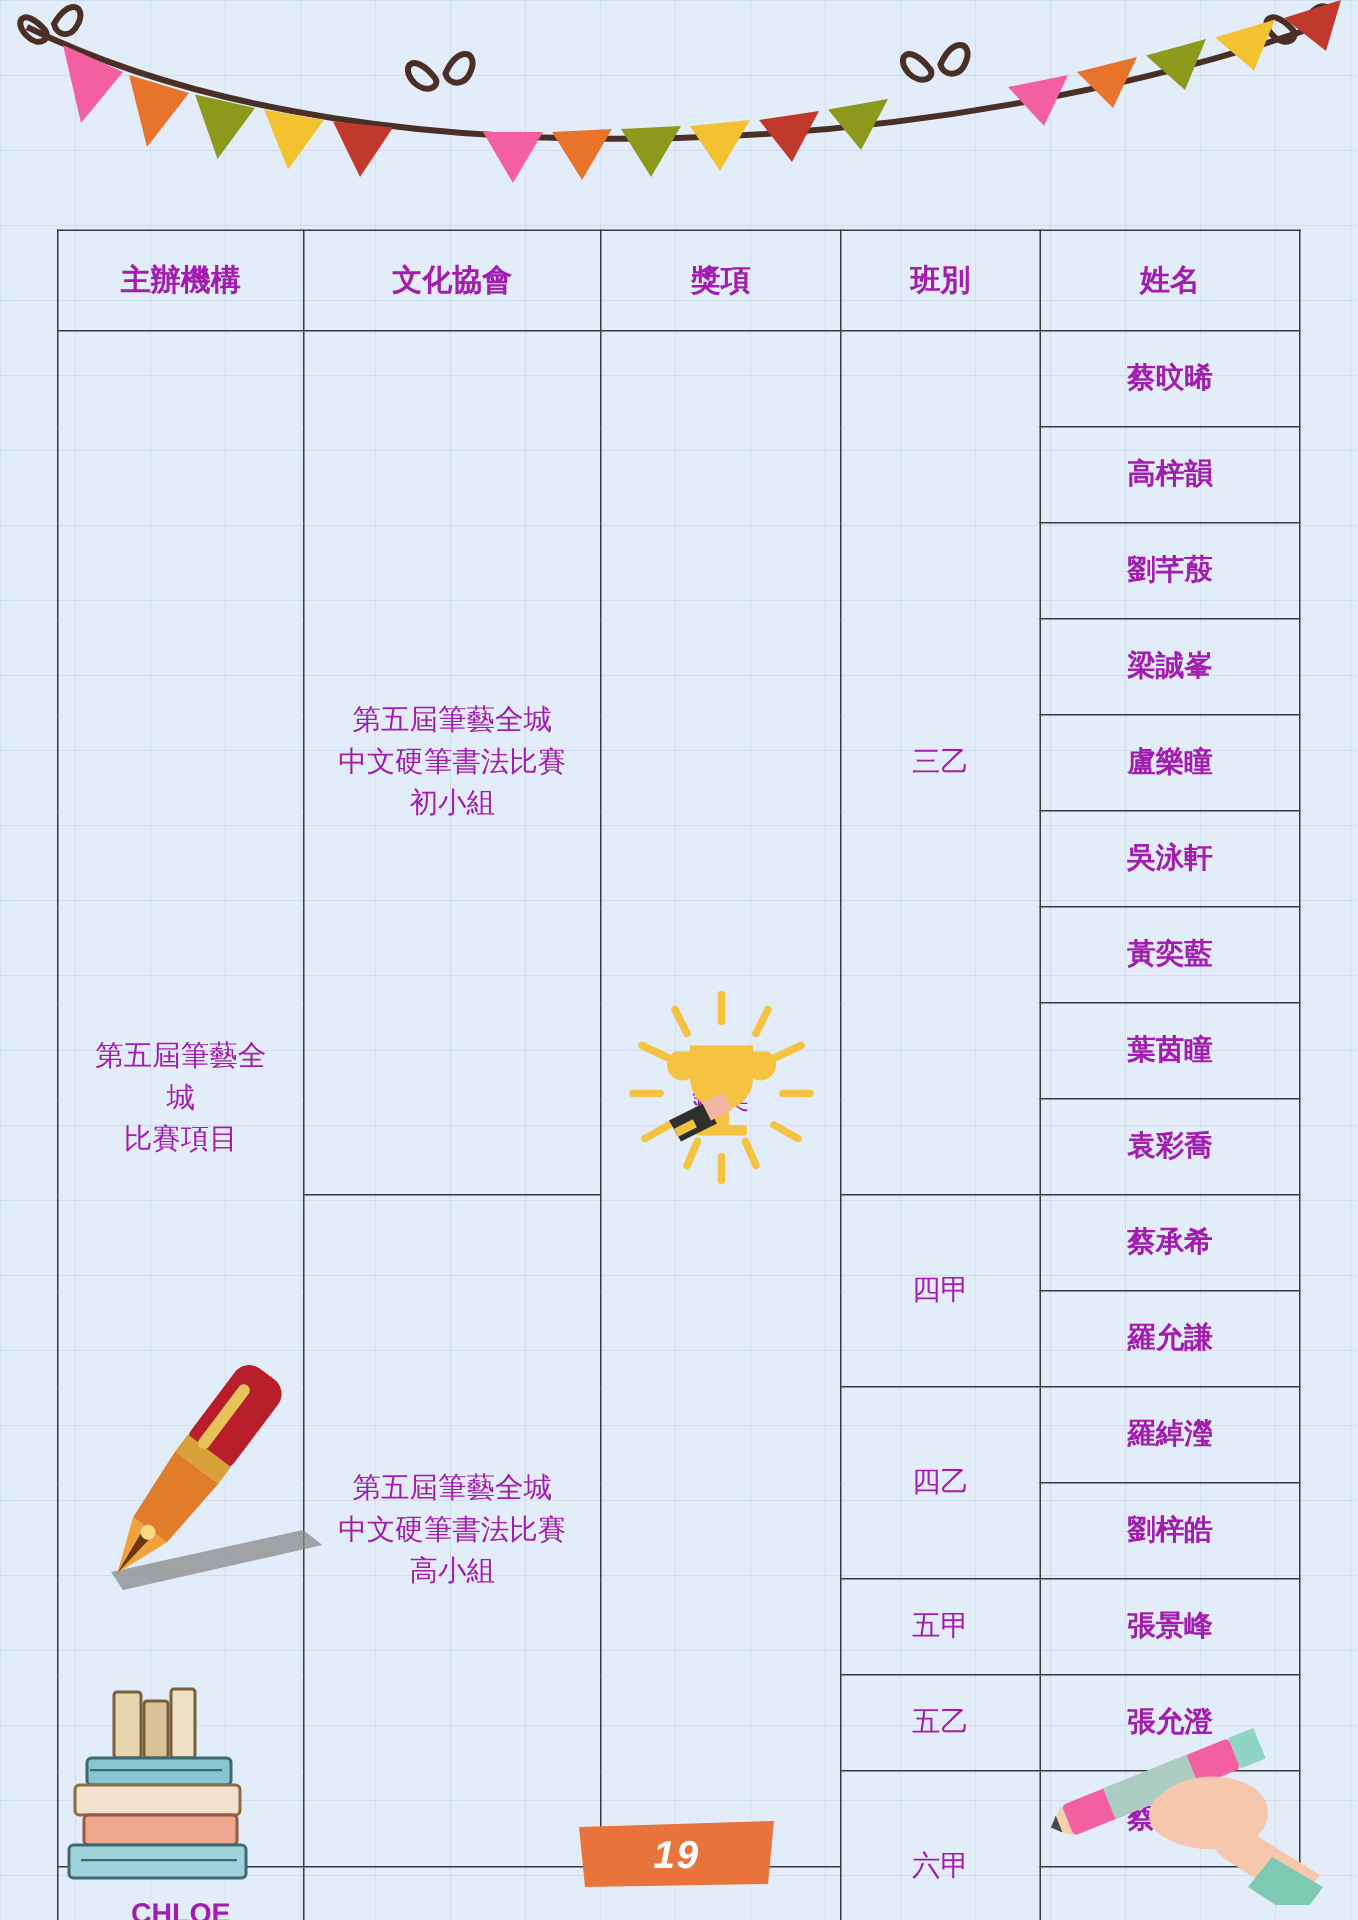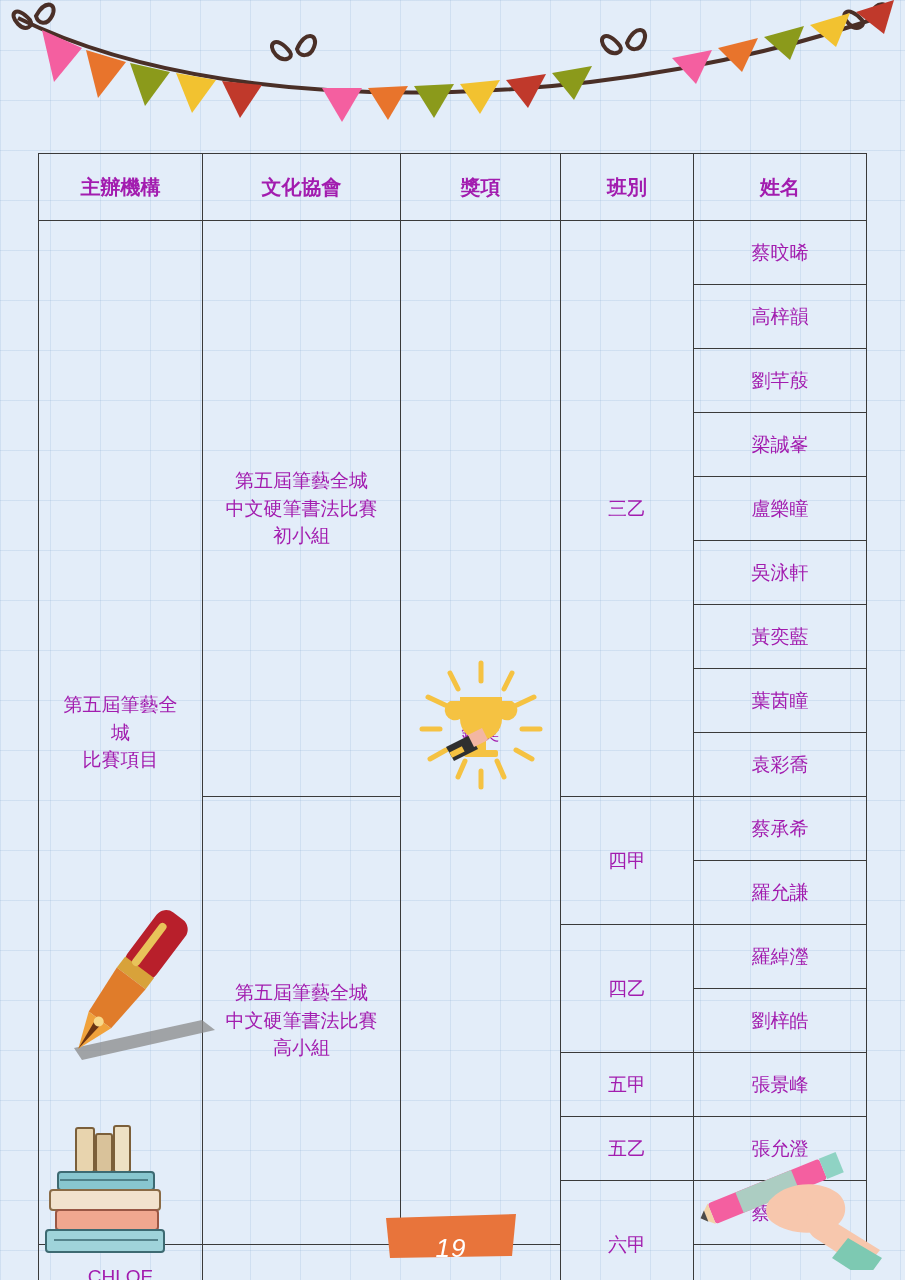--- a/index.html
+++ b/index.html
@@ -68,20 +68,21 @@
   .col-award { width: 160px; }
   .col-class { width: 133px; }
   .col-name { width: 173px; }
 
   .cell-org, .cell-event, .cell-award, .cell-class {
     font-size: 19px;
   }
   .cell-name {
     height: 51px;
     font-size: 19px;
+    font-weight: bold;
   }
   .cell-award {
     position: relative;
   }
 
   
   .trophy-wrap {
     position: absolute;
     left: 50%;
     top: 430px;
@@ -120,29 +121,29 @@
   
   .page-tag {
     position: absolute;
     left: 382px;
     top: 1212px;
     width: 138px;
     height: 48px;
   }
   .page-tag .label {
     position: absolute;
-    left: 0; top: 12px;
+    left: 0; top: 0;
     width: 138px;
     height: 48px;
     display: flex;
     align-items: center;
     justify-content: center;
     color: #ffffff;
     font-size: 26px;
-    font-weight: normal;
+    font-weight: bold;
     font-style: italic;
     letter-spacing: 1px;
   }
 </style>
 </head>
 <body>
 
 <div class="grid-bg"></div>
 
 <div class="bunting">

